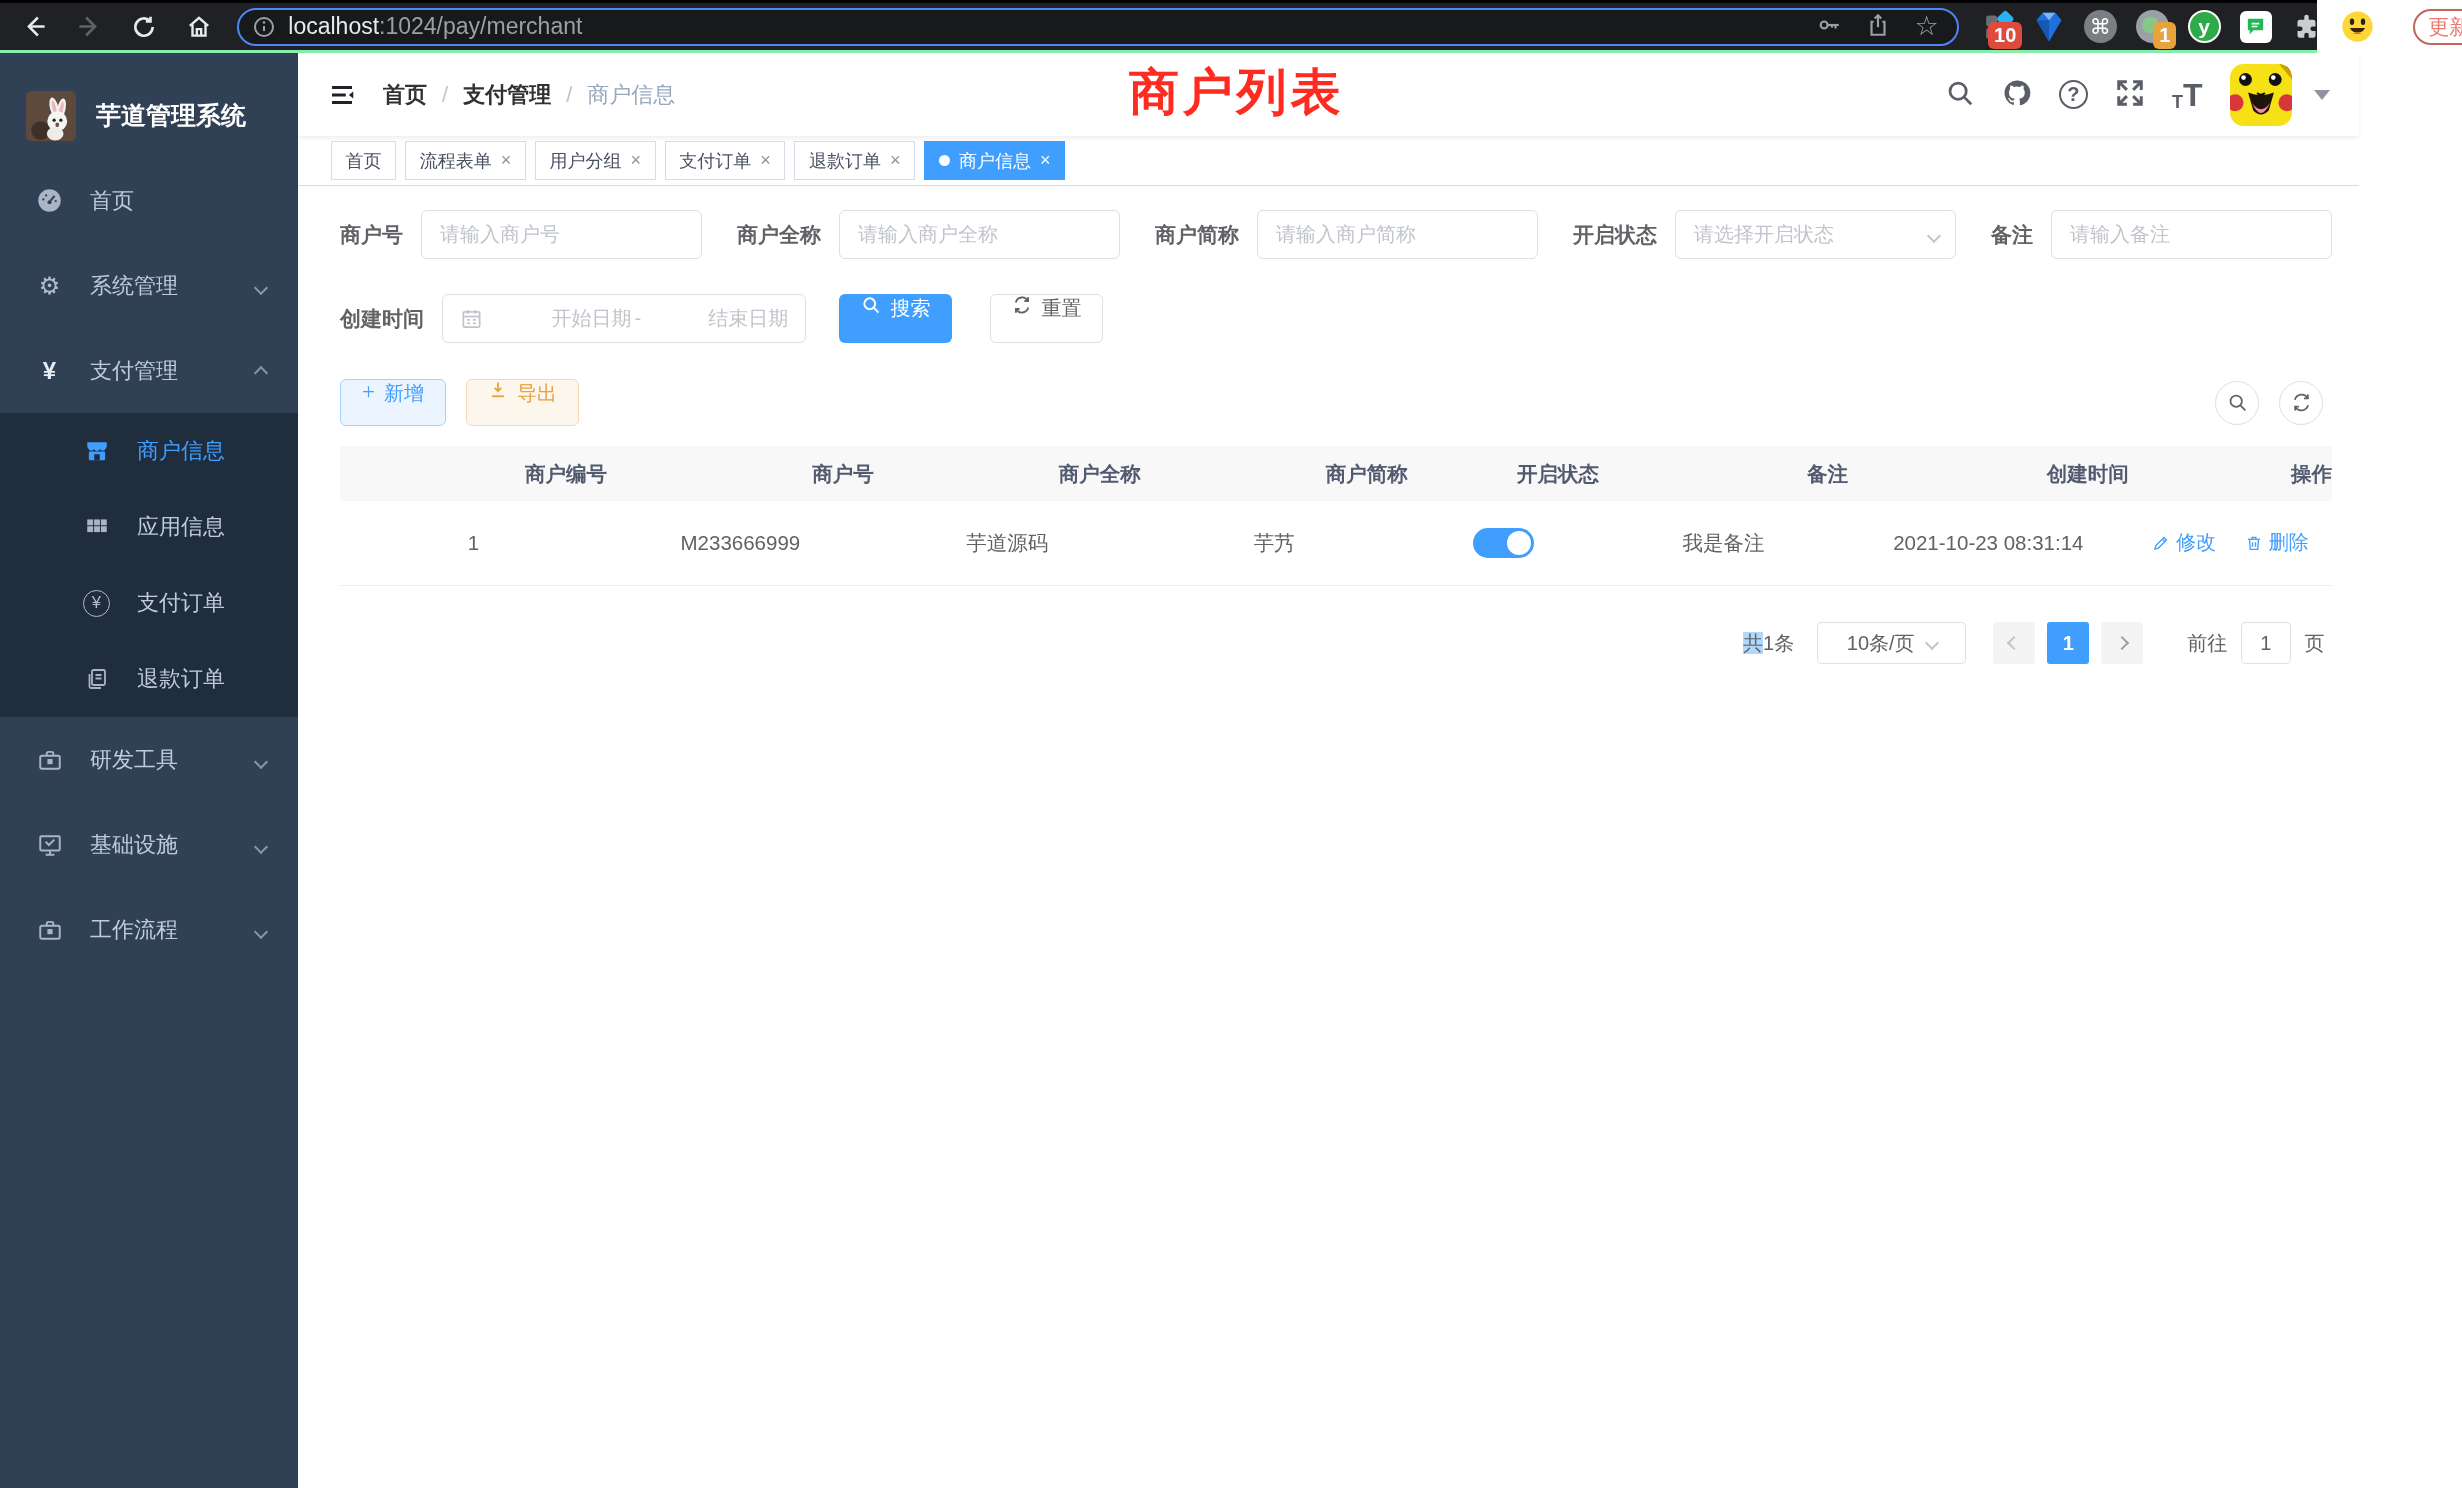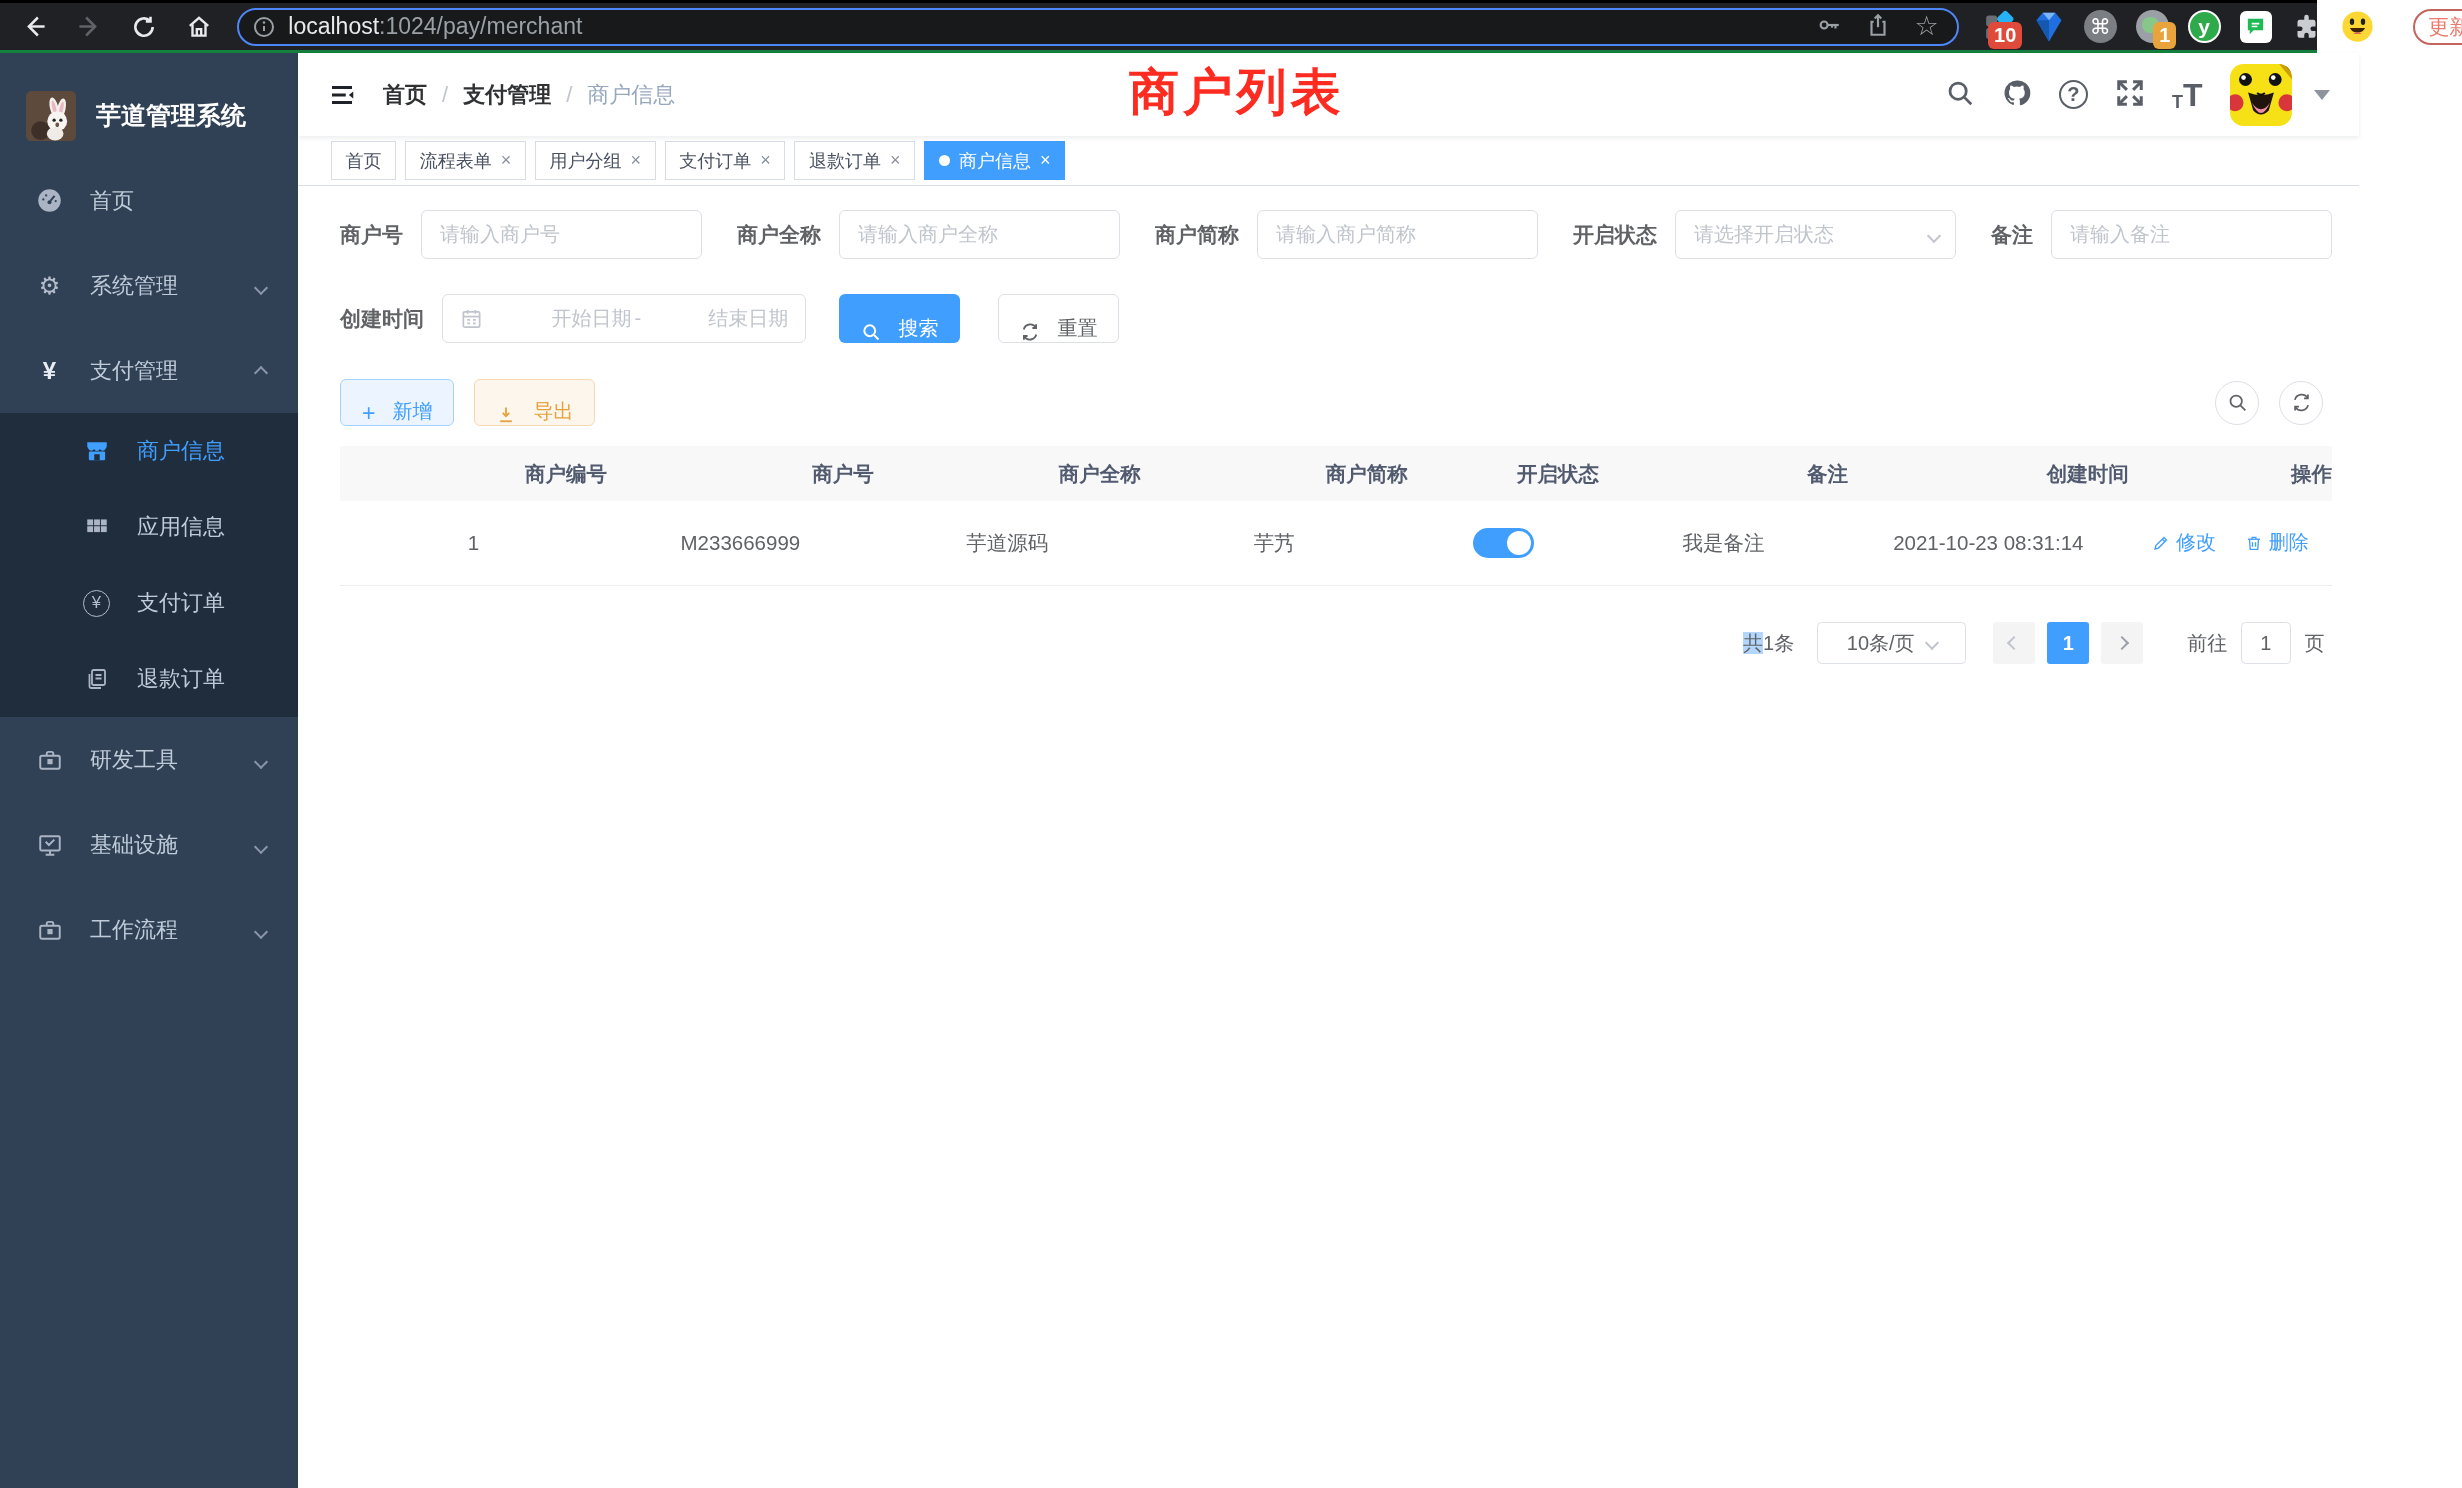--- a/index.html
+++ b/index.html
@@ -1,18 +1,18 @@
 <!DOCTYPE html>
 <html style="font-size:12px"><head>
 <meta charset="utf-8">
 <style>
   * { margin:0; padding:0; box-sizing:border-box; }
   html,body { width:2462px; height:1489px; }
   body { font-family:"Liberation Sans","DejaVu Sans",sans-serif; background:#fff; overflow:hidden; }
-  .screen { position:relative; width:2317px; height:1489px; background:#15803d; }
+  .screen { position:relative; width:2317px; height:1489px; background:#86efac; }
 
   
   .browser-bar { height:50px; background:#202124; border-top:3px solid #000;
     display:flex; align-items:center; padding:0 15px 0 16.7px; }
   .bicon { width:35px; height:35px; display:flex; align-items:center; justify-content:center;
     color:#e8eaed; margin-right:20px; flex-shrink:0; }
   .bicon.dim { color:#5f6368; }
   .url-bar { width:1722px; height:38px; background:#18191b; border:2.3px solid #4e86f7;
     border-radius:20.5px; display:flex; align-items:center; padding:0 18px 0 13.6px; flex-shrink:0; }
   .url-info { color:#9aa0a6; display:flex; align-items:center; margin-right:12px; }
@@ -105,22 +105,22 @@
   .chev.down { transform:rotate(45deg); }
   .chev.up { transform:rotate(-135deg); }
   .chev.left { transform:rotate(135deg); }
   .chev.right { transform:rotate(-45deg); }
   .fdate { width:364px; height:49px; border:0.8px solid #dcdfe6; border-radius:6px; display:flex;
     align-items:center; padding:0 16.7px; color:#c0c4cc; font-size:20px; background:#fff; }
   .fdate .dph { flex:1; text-align:right; }
   .fdate .dsep { color:#c0c4cc; margin:0 3px; }
   .cal-icon { color:#c0c4cc; display:flex; margin-right:4.5px; }
 
-  .btn { height:49px; border-radius:6px; font-size:20px; display:inline-flex; align-items:flex-end;
-    gap:17px; padding:0 21px; cursor:pointer; border:0.8px solid transparent; white-space:nowrap; }
+  .btn { height:49px; border-radius:6px; font-size:20px; display:inline-flex; align-items:flex-start;
+    gap:9px; padding:0 21px; cursor:pointer; border:0.8px solid transparent; white-space:nowrap;font-family:Liberation Serif, serif; }
   .btn-primary { background:#409eff; color:#fff; margin-left:16.7px; }
   .btn-default { background:#fff; color:#606266; border-color:#dcdfe6; margin-left:38px; }
   .btn-add { background:#ecf5ff; color:#409eff; border-color:#a3d3ff; height:47px; }
   .btn-export { background:#fdf6ec; color:#e6a23c; border-color:#f5dab1; height:47px; margin-left:20px; }
   .plus-glyph { font-size:23px; line-height:1; }
 
   .toolbar-row { display:flex; align-items:center; margin-bottom:20px; }
   .toolbar-right { margin-left:auto; display:flex; align-items:center; gap:20px; padding-right:9px; }
   .circle-btn { width:44px; height:44px; border-radius:50%; border:0.8px solid #dcdfe6; background:#fff;
     color:#606266; display:flex; align-items:center; justify-content:center; cursor:pointer; }

